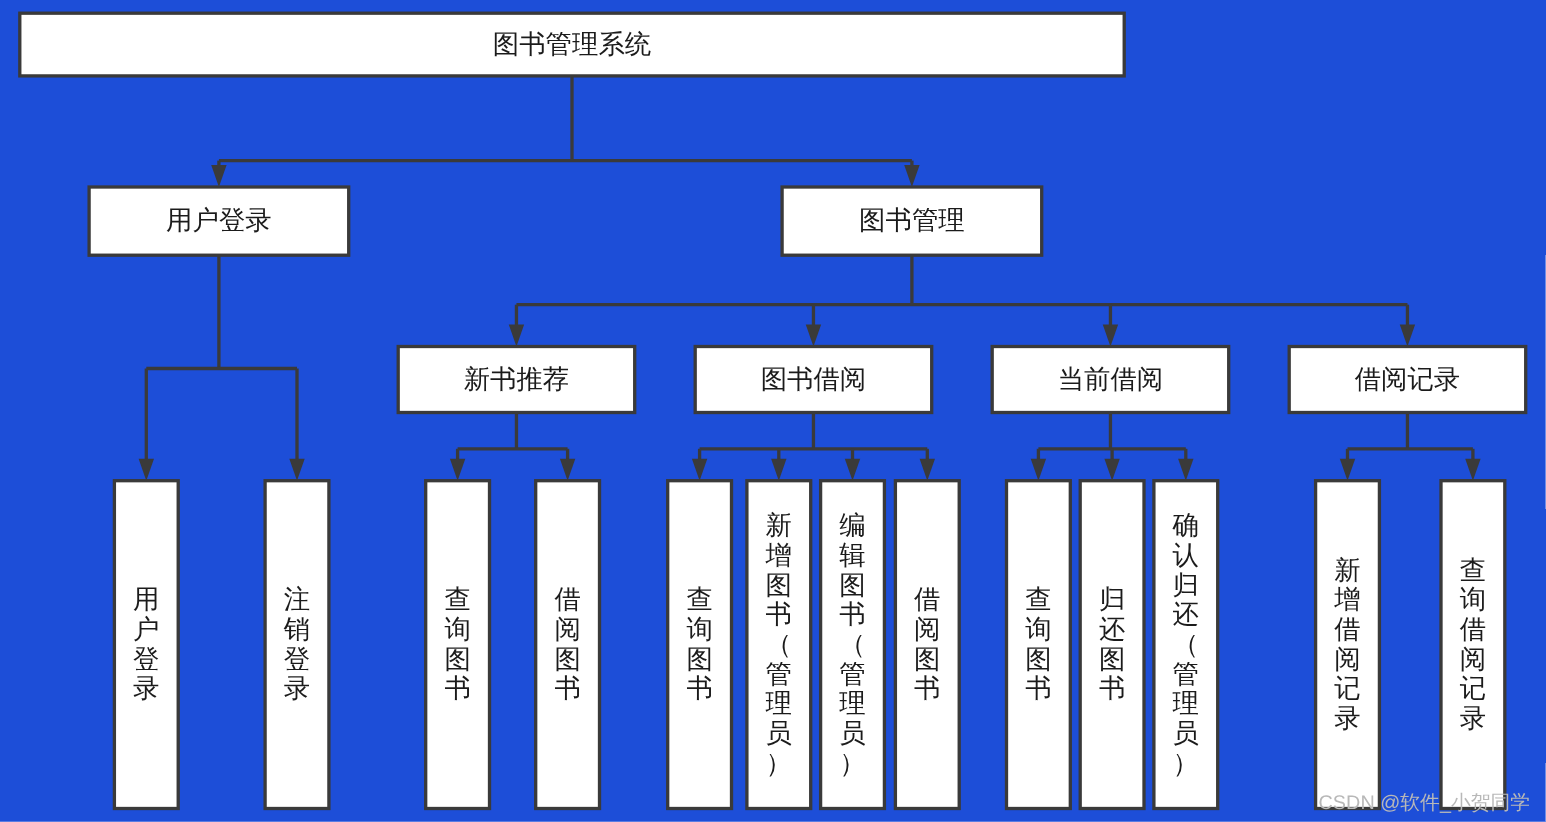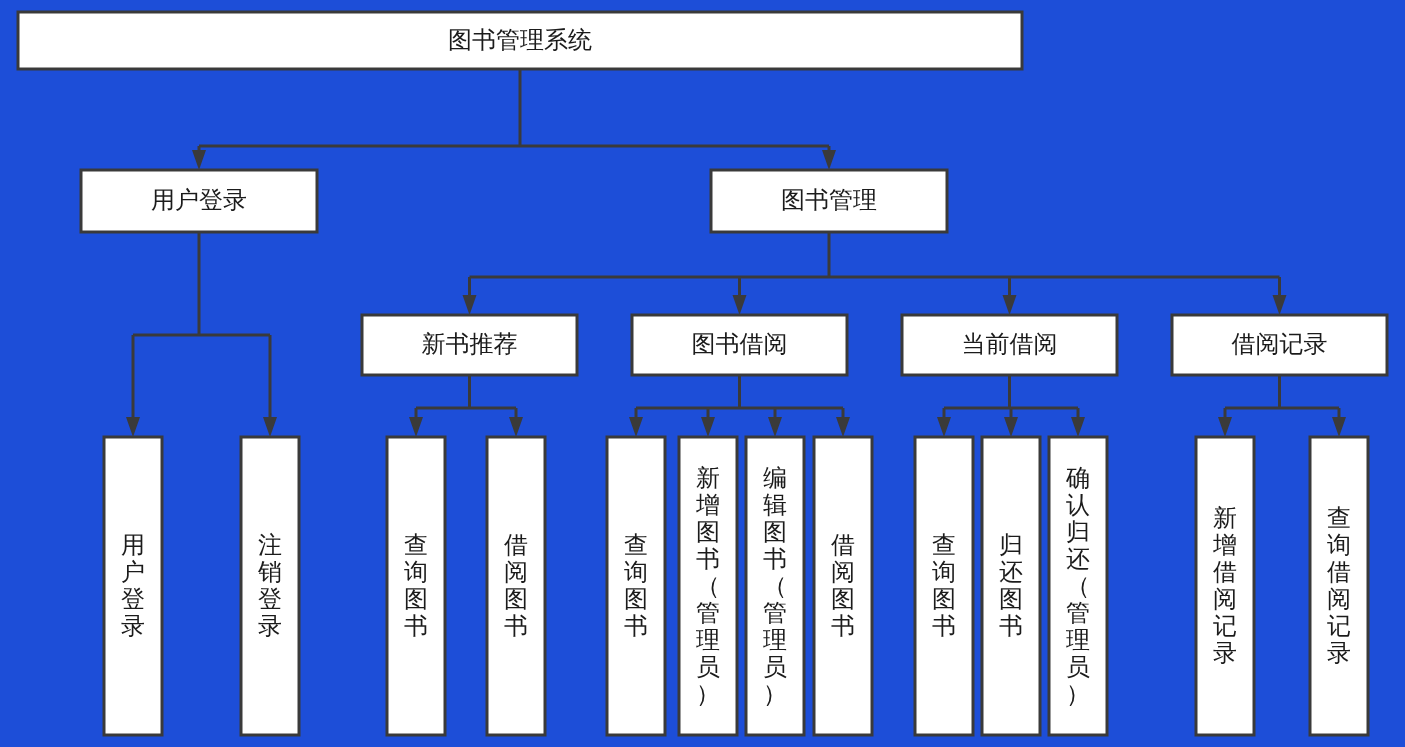--- a/index.html
+++ b/index.html
@@ -203,13 +203,14 @@
         <g>
           <rect x="1196" y="437" width="58" height="298" class="node-box"></rect>
           <text x="1225" y="526.06" class="node-label-v"><tspan x="1225" dy="0">新</tspan><tspan x="1225" dy="27">增</tspan><tspan x="1225" dy="27">借</tspan><tspan x="1225" dy="27">阅</tspan><tspan x="1225" dy="27">记</tspan><tspan x="1225" dy="27">录</tspan></text>
         </g>
         <g>
           <rect x="1310" y="437" width="58" height="298" class="node-box"></rect>
           <text x="1339" y="526.06" class="node-label-v"><tspan x="1339" dy="0">查</tspan><tspan x="1339" dy="27">询</tspan><tspan x="1339" dy="27">借</tspan><tspan x="1339" dy="27">阅</tspan><tspan x="1339" dy="27">记</tspan><tspan x="1339" dy="27">录</tspan></text>
         </g>
       </g>
   </svg>
+  <div class="watermark-text">CSDN @软件_小贺同学</div>
 </div>
 
 </body></html>

